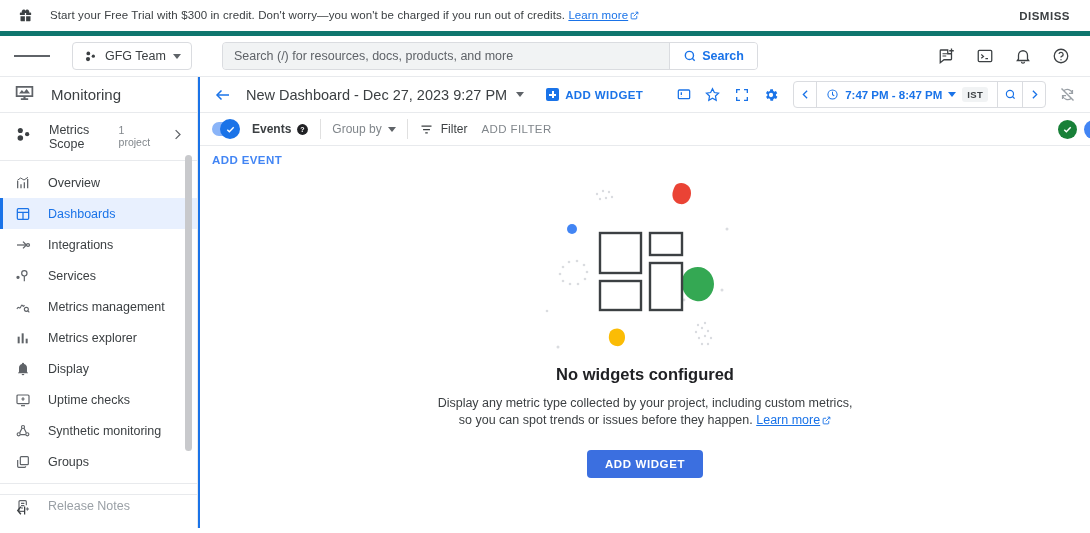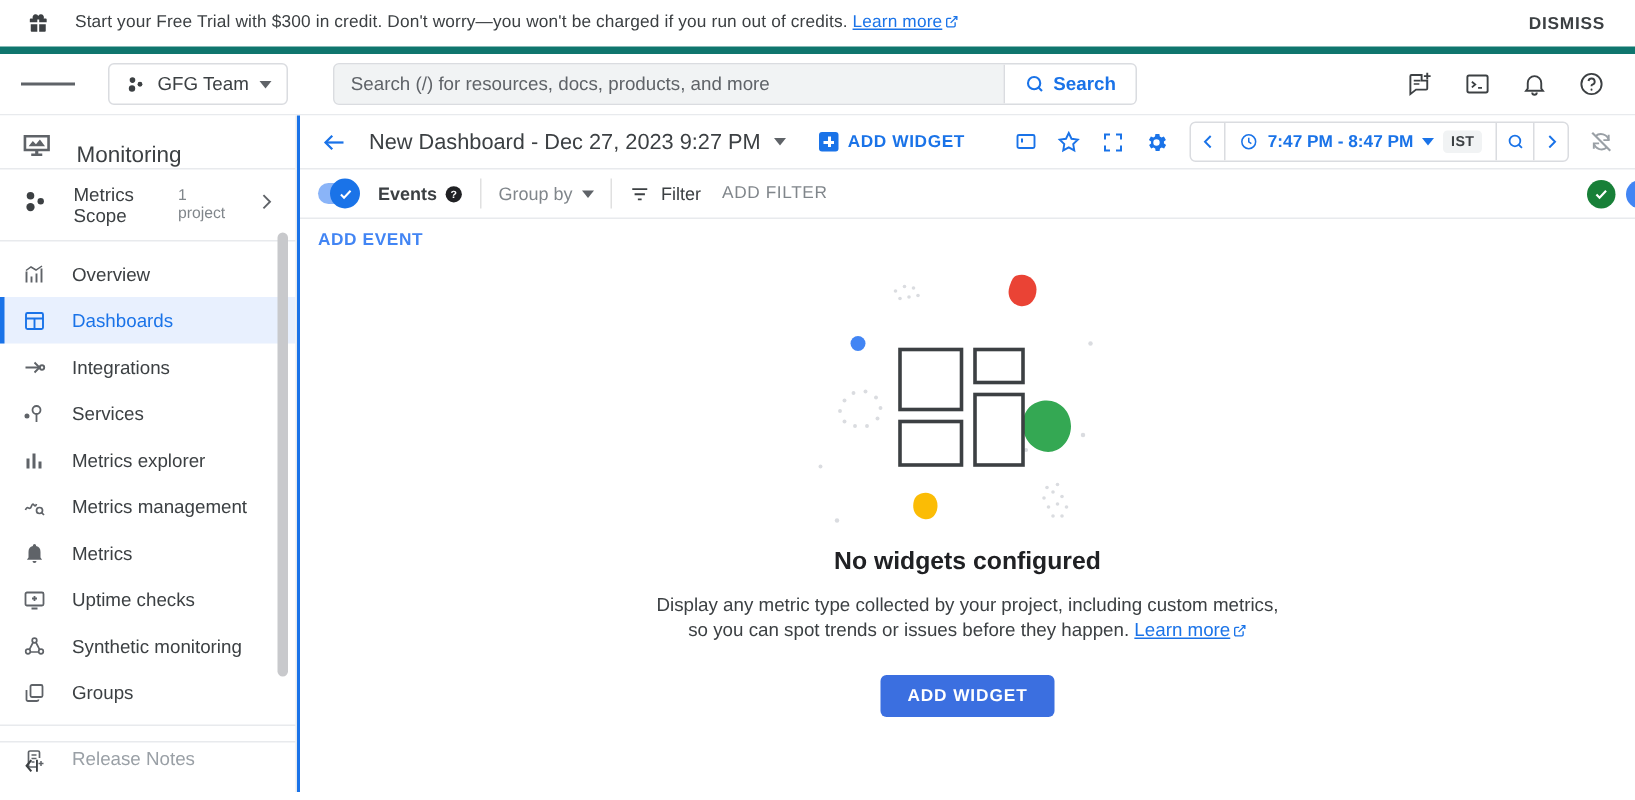--- a/index.html
+++ b/index.html
@@ -63,21 +63,21 @@
   }
   .top-icons { margin-left: auto; display: flex; align-items: center; gap: 12px; padding-right: 2px; }
   .ticon { width: 26px; height: 26px; display:flex; align-items:center; justify-content:center; color:#3c4043; cursor:pointer; }
 
   
   .body { display: flex; height: 451px; }
 
   
   .sidebar { width: 198px; position: relative; background: #fff; border-right: 1px solid #e8eaed; }
   .side-title {
-    height: 36px; display: flex; align-items: flex-end; gap: 16px; padding-left: 14px;
+    height: 36px; display: flex; align-items: center; gap: 16px; padding-left: 14px;
     border-bottom: 1px solid #e8eaed;
   }
   .side-title .label { font-size: 15px; color: #3c4043; }
   .scope {
     height: 48px; display:flex; align-items:center; padding-left:14px; gap:16px;
     border-bottom: 1px solid #e8eaed; cursor:pointer;
   }
   .scope-txt { display:flex; flex-direction:row; }
   .scope-txt .t1 { font-size: 12.5px; color:#3c4043; }
   .scope-txt .t2 { font-size: 10.5px; color:#80868b; margin-top:1px; }
@@ -317,45 +317,45 @@
             <svg width="16" height="16" viewBox="0 0 24 24" fill="none" stroke="currentColor" stroke-width="1.8">
                 <circle cx="14" cy="8" r="4"></circle>
                 <path d="M14 12v8"></path>
                 <circle cx="4.5" cy="14" r="1.6" fill="currentColor"></circle>
               </svg>
           </span>
           <span>Services</span>
         </div>
         <div class="nav-item">
           <span class="ico">
+            <svg width="16" height="16" viewBox="0 0 24 24" fill="none" stroke="currentColor" stroke-width="1.7">
+                <path d="M3 15c2-6 4 2 6-4s3 4 5-2"></path>
+                <circle cx="17" cy="15.5" r="3"></circle>
+                <path d="m19.3 17.8 2.2 2.2"></path>
+              </svg>
+          </span>
+          <span>Metrics management</span>
+        </div>
+        <div class="nav-item">
+          <span class="ico">
             <svg width="16" height="16" viewBox="0 0 24 24" fill="currentColor">
                 <rect x="4" y="10" width="3" height="10"></rect>
                 <rect x="10" y="5" width="3" height="15"></rect>
                 <rect x="16" y="13" width="3" height="7"></rect>
               </svg>
           </span>
           <span>Metrics explorer</span>
         </div>
         <div class="nav-item">
           <span class="ico">
-            <svg width="16" height="16" viewBox="0 0 24 24" fill="none" stroke="currentColor" stroke-width="1.7">
-                <path d="M3 15c2-6 4 2 6-4s3 4 5-2"></path>
-                <circle cx="17" cy="15.5" r="3"></circle>
-                <path d="m19.3 17.8 2.2 2.2"></path>
-              </svg>
-          </span>
-          <span>Metrics management</span>
-        </div>
-        <div class="nav-item">
-          <span class="ico">
             <svg width="16" height="16" viewBox="0 0 24 24" fill="currentColor">
                 <path d="M12 2.5a1.6 1.6 0 0 1 1.6 1.6v.5A6 6 0 0 1 18 10.5V16l1.6 2.2H4.4L6 16v-5.5a6 6 0 0 1 4.4-5.9v-.5A1.6 1.6 0 0 1 12 2.5zM10 19.4h4a2 2 0 0 1-4 0z"></path>
               </svg>
           </span>
-          <span>Metrics</span>
+          <span>Display</span>
         </div>
         <div class="nav-item">
           <span class="ico">
             <svg width="16" height="16" viewBox="0 0 24 24" fill="none" stroke="currentColor" stroke-width="1.8">
                 <rect x="3" y="4.5" width="18" height="13" rx="1.5"></rect>
                 <path d="M9 20.5h6"></path>
                 <path d="M12 8v5m-2.5-2.5h5" stroke-width="1.8"></path>
               </svg>
           </span>
           <span>Uptime checks</span>

